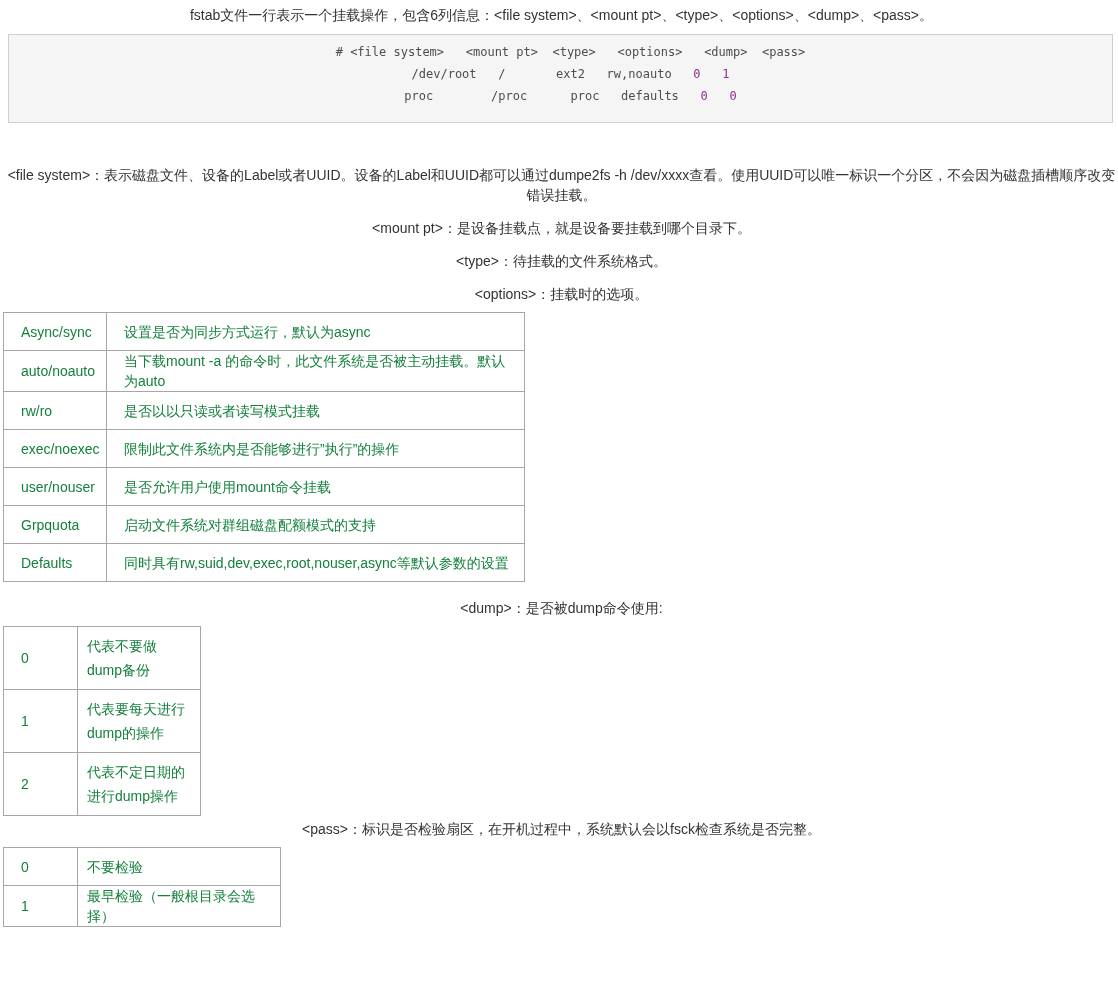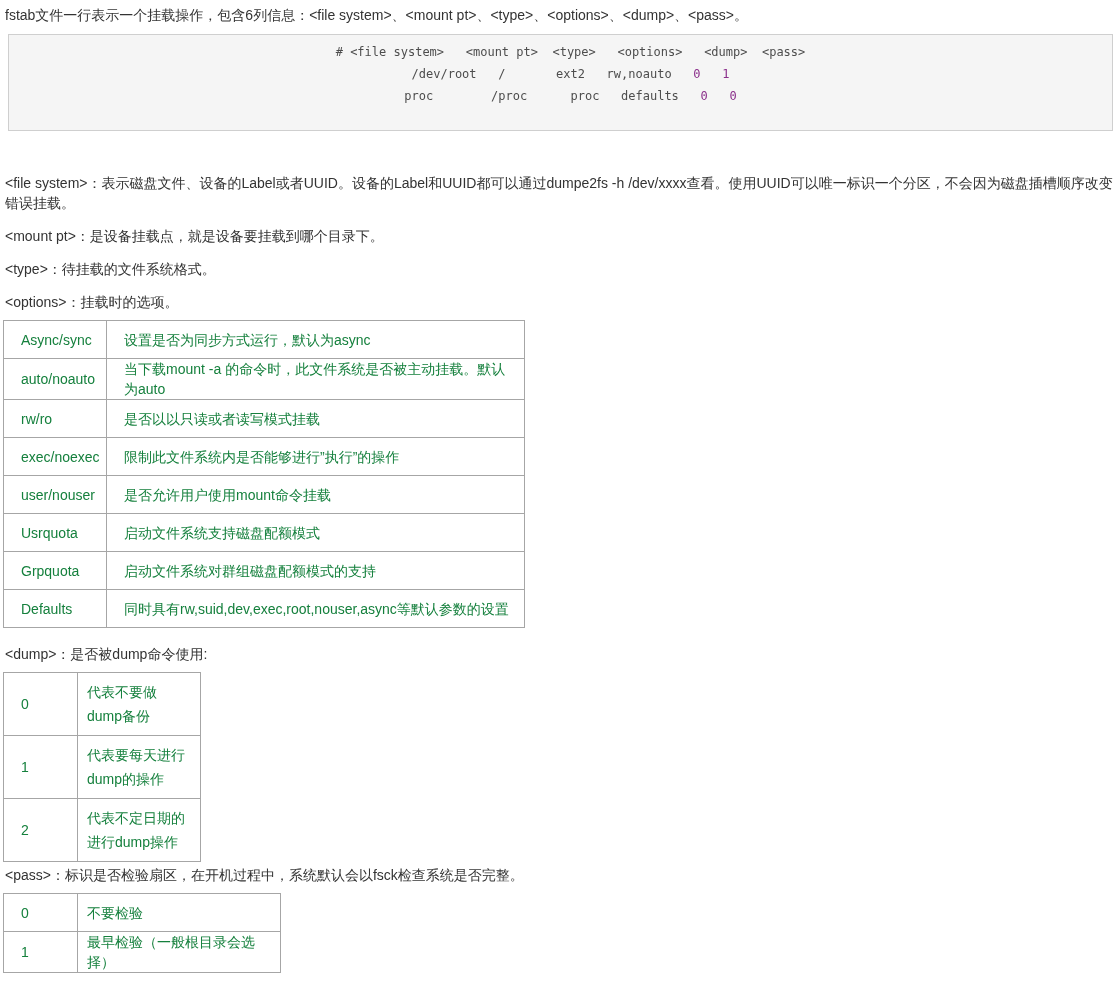--- a/index.html
+++ b/index.html
@@ -11,36 +11,37 @@
     font-family: "Liberation Sans", sans-serif;
     color: #333333;
   }
   .page { width: 1118px; padding: 0; }
 
   p.para {
     margin: 0 0 0 5px;
     font-size: 14px;
     line-height: 20px;
     color: #333333;
+    text-align: center;
   }
   #intro-para { margin-top: 5px; }
 
   .code-block {
     margin: 9px 5px 0 8px;
     background: #f5f5f5;
     border: 1px solid #cfcfcf;
     padding: 9px 0 9px 20px;
     font-family: "DejaVu Sans Mono", monospace;
     font-size: 12px;
     line-height: 17px;
     color: #4d4d4d;
     white-space: pre;
   }
   .code-block div { padding: 0; margin: 0 0 5px 0; text-align: center; }
-  .code-block div:last-child { margin-bottom: 16px; }
+  .code-block div:last-child { margin-bottom: 8px; }
 
   #file-system-para { margin-top: 42px; }
   .para + .para { margin-top: 13px; }
 
   table {
     border-collapse: collapse;
     margin: 8px 0 0 3px;
     table-layout: fixed;
   }
   td {
@@ -111,24 +112,20 @@
     <td>exec/noexec</td>
     <td>限制此文件系统内是否能够进行”执行”的操作</td>
   </tr>
 
   <tr>
     <td>user/nouser</td>
     <td>是否允许用户使用mount命令挂载</td>
   </tr>
 
 
-  <tr>
-    <td>Usrquota</td>
-    <td>启动文件系统支持磁盘配额模式</td>
-  </tr>
 
   <tr>
     <td>Grpquota</td>
     <td>启动文件系统对群组磁盘配额模式的支持</td>
   </tr>
 
   <tr>
     <td>Defaults</td>
     <td>同时具有rw,suid,dev,exec,root,nouser,async等默认参数的设置</td>
   </tr>

